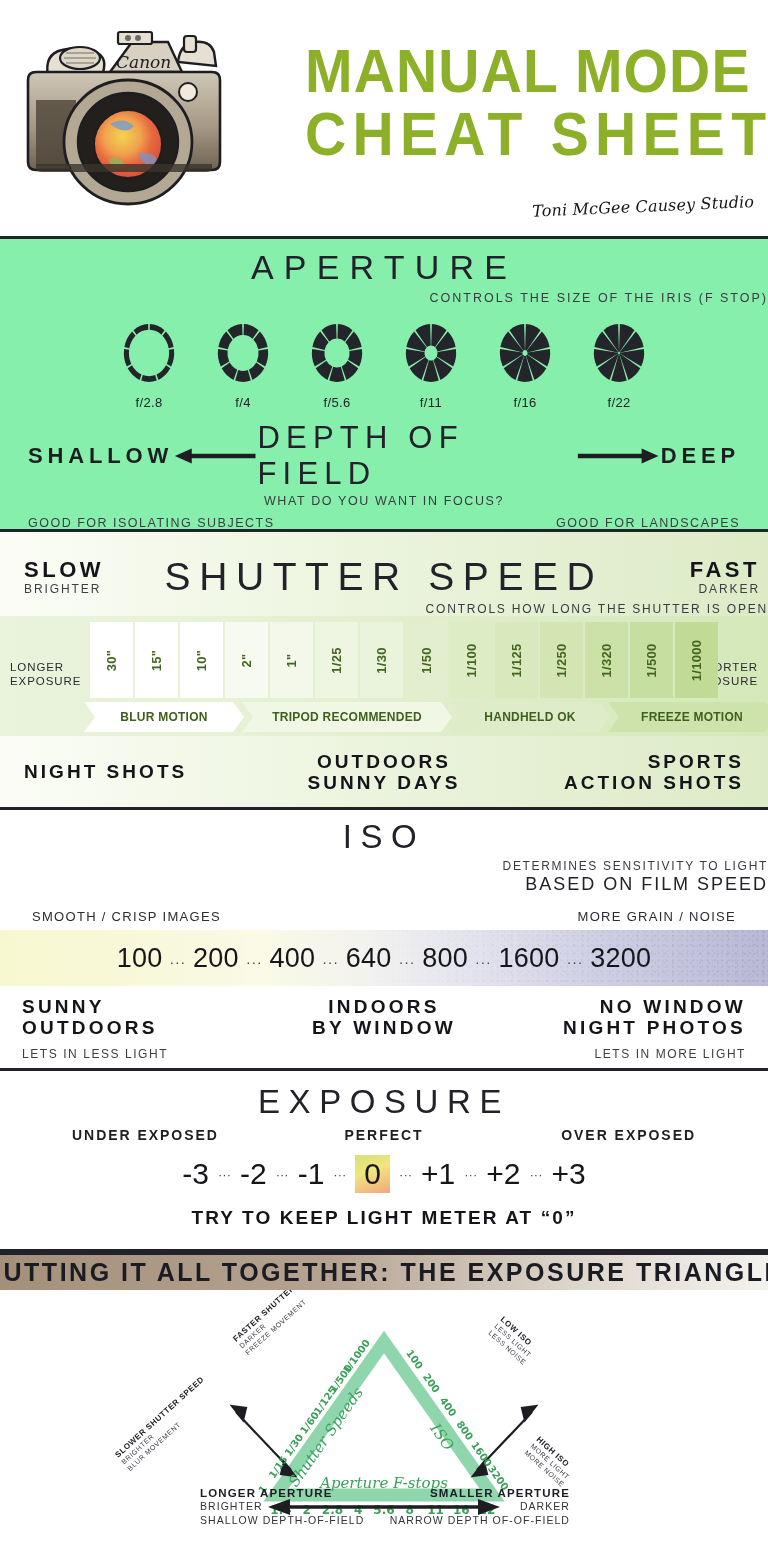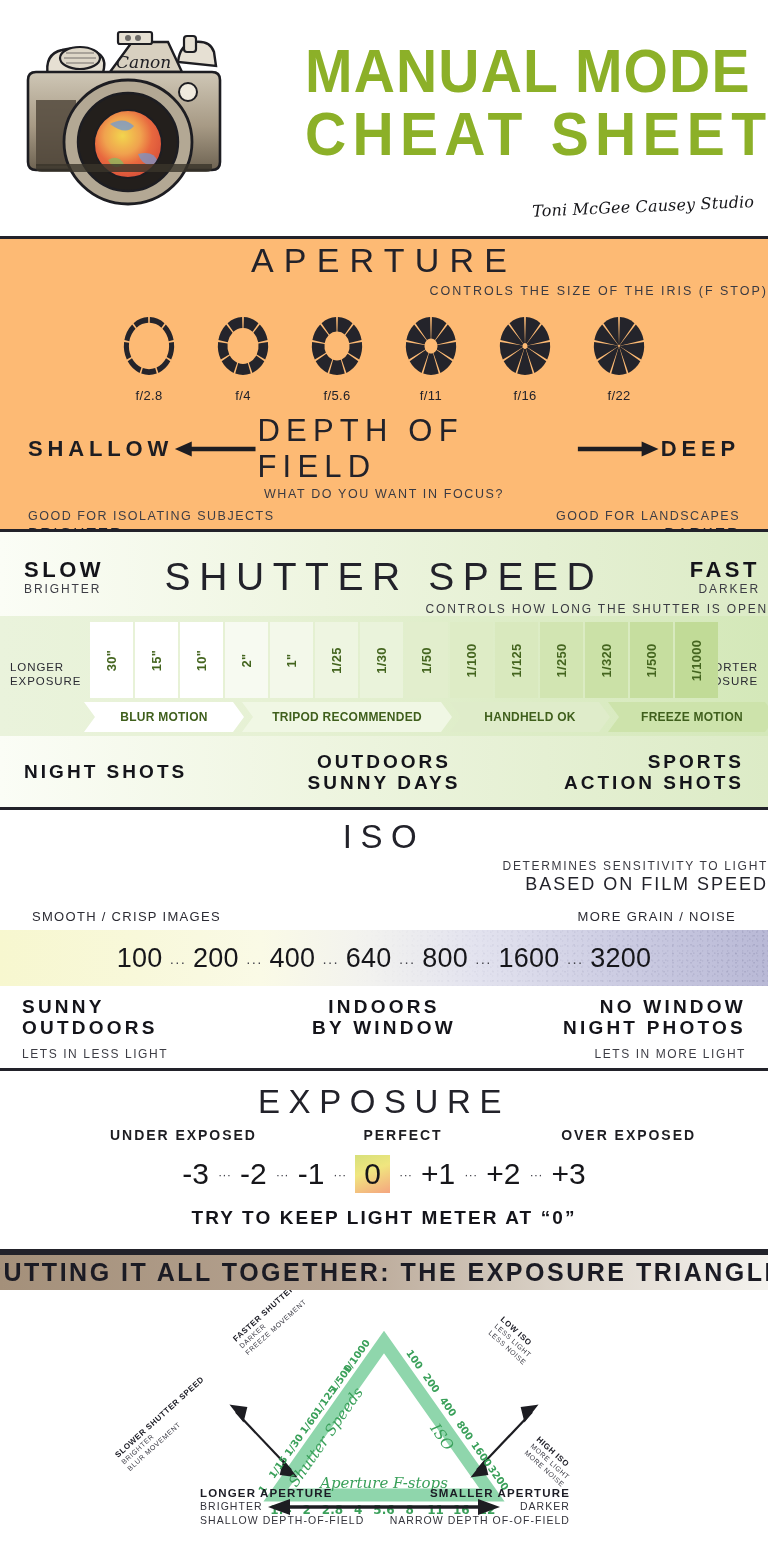--- a/index.html
+++ b/index.html
@@ -30,21 +30,21 @@
          font-style:italic; font-size:16px; color:#16161a; letter-spacing:.01em;
          transform:rotate(-2.5deg); transform-origin:right center; white-space:nowrap; }
 
   
   .sect-title { text-align:center; font-weight:400; color:#22222a;
      font-family:"Liberation Sans Narrow","Liberation Sans",sans-serif; }
   .sect-sub { text-align:right; color:#3a3a42;
      font-family:"Liberation Sans Narrow","Liberation Sans",sans-serif; }
 
   
-  .aperture { height:290px; position:relative; background:#fdba74; padding-top:2px; }
+  .aperture { height:290px; position:relative; background:#86efac; padding-top:9px; }
   .ap-title { font-size:34px; letter-spacing:.30em; }
   .ap-sub   { font-size:12.5px; letter-spacing:.16em; margin-top:4px; }
   .iris-row { display:flex; justify-content:center; gap:36px; margin-top:16px; }
   .iris-cell { width:58px; text-align:center; }
   .iris { width:58px; height:64px; }
   .iris-label { font-size:13px; margin-top:6px; color:#22222a;
     font-family:"Liberation Sans Narrow","Liberation Sans",sans-serif; letter-spacing:.03em;}
   .dof-row { display:flex; align-items:center; justify-content:space-between;
              padding:0 28px; margin-top:10px; }
   .dof-end { font-size:22px; font-weight:700; letter-spacing:.22em; color:#1d1d22;
@@ -129,21 +129,21 @@
      font-weight:700; font-size:19px; letter-spacing:.17em; color:#14141a; line-height:1.12;}
   .iso-foot .tiny { font-size:12px; letter-spacing:.13em; color:#3d3d45; margin-top:8px;
      font-family:"Liberation Sans Narrow","Liberation Sans",sans-serif;}
   .iso-foot .p1 { position:absolute; left:22px; top:10px; }
   .iso-foot .p2 { position:absolute; left:0; right:0; top:10px; text-align:center; }
   .iso-foot .p3 { position:absolute; right:22px; top:10px; text-align:right; }
 
   
   .exposure { height:178px; position:relative; background:#fff; padding-top:12px;}
   .ex-title { font-size:33px; letter-spacing:.26em; }
-  .ex-labels { position:relative; height:22px; margin-top:6px;margin-left:38px; }
+  .ex-labels { position:relative; height:22px; margin-top:6px; }
   .ex-labels span { position:absolute; font-size:14px; font-weight:700; letter-spacing:.14em;
      color:#1d1d22; font-family:"Liberation Sans Narrow","Liberation Sans",sans-serif;}
   .ex-u { left:72px; } .ex-p { left:0; right:0; text-align:center; } .ex-o { right:72px; }
   .ex-scale { display:flex; align-items:center; justify-content:center; gap:9px; margin-top:6px; }
   .ex-n { font-size:30px; color:#16161a;
      font-family:"Liberation Sans Narrow","Liberation Sans",sans-serif; }
   .ex-zero { padding:2px 9px;
      background:linear-gradient(160deg,#d7e07a 0%, #f0e67f 42%, #f5a57f 100%); }
   .ex-dots { font-size:13px; color:#44444c; }
   .ex-note { text-align:center; margin-top:14px; font-size:19px; font-weight:700;

